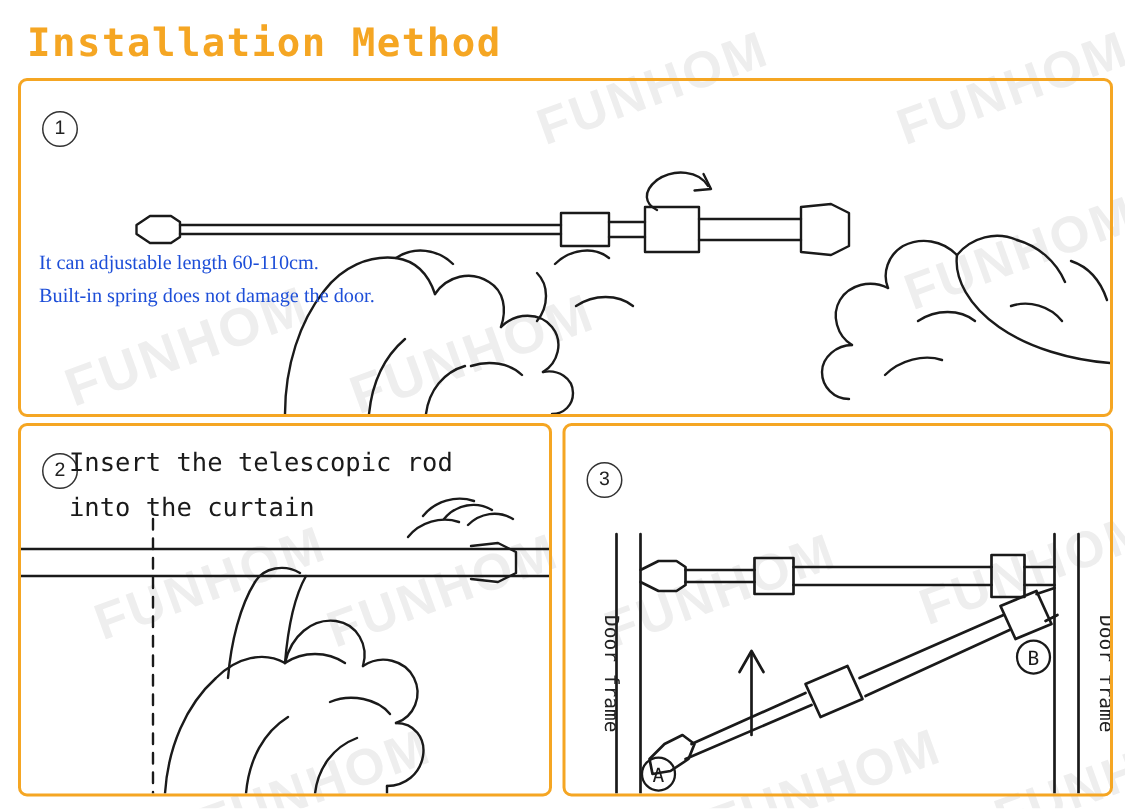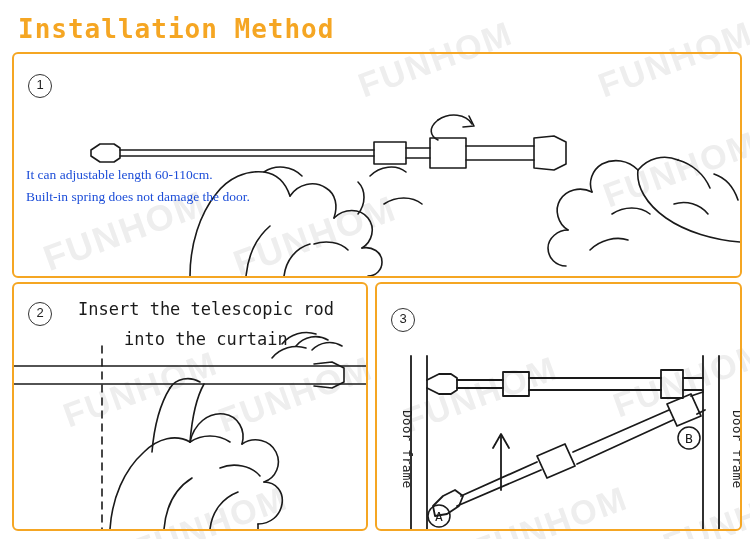--- a/index.html
+++ b/index.html
@@ -167,21 +167,21 @@
         <path d="M356 122 C366 112 382 110 392 118"></path>
         <path d="M370 150 C382 142 398 142 408 150"></path>
 
         <path d="M700 120 C712 124 720 134 724 146"></path>
       </g>
     </svg>
   </div>
 
   <div class="panel" id="panel-2">
     <div class="step-num" style="left:14px; top:18px;">2</div>
-    <div class="step-text" style="left:64px; top:10px;text-align:center;">Insert the telescopic rod
+    <div class="step-text" style="left:32px; top:10px;">Insert the telescopic rod
 into the curtain</div>
 
     <svg class="art" width="352" height="245" viewBox="0 0 352 245">
       <g fill="none" stroke="#1a1a1a" stroke-width="1.6" stroke-linecap="round" stroke-linejoin="round">
 
         <path d="M0 82 L352 82"></path>
         <path d="M0 100 L352 100"></path>
 
         <path d="M88 62 L88 245" stroke-dasharray="7 6"></path>
 

